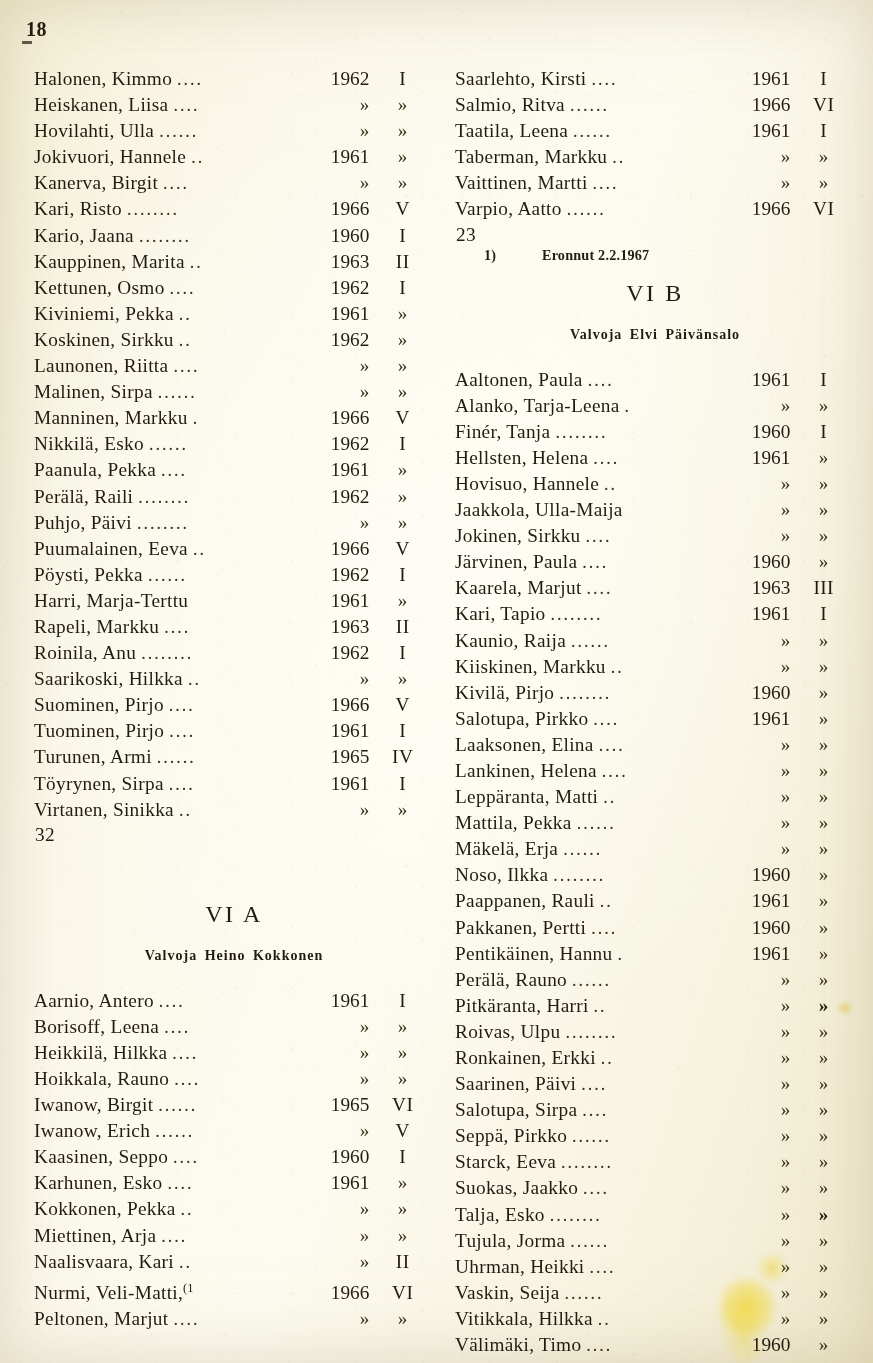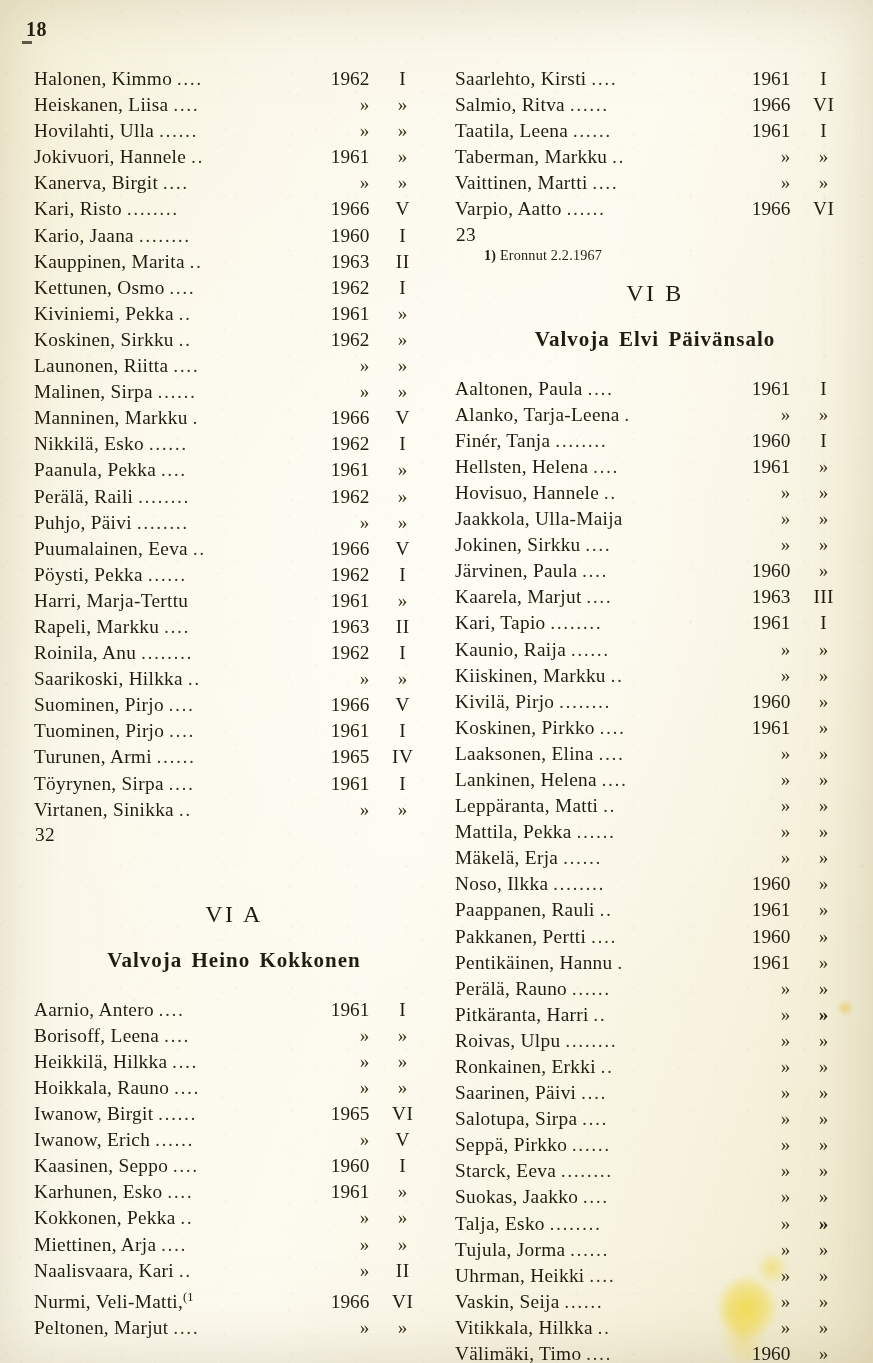--- a/index.html
+++ b/index.html
@@ -152,35 +152,35 @@
   
   .footnote {
     font-size: 14.2px;
     line-height: 18px;
     padding-left: 29px;
     letter-spacing: .2px;
     font-weight: 700;
     color: #241d11;
     margin-top: -1px;
   }
-  .footnote .fnbody { font-weight: 400; }
+  .footnote .fnbody { font-weight: 700; margin-left: 42px; }
 
   
   .sec-head {
     text-align: center;
     font-weight: 400;
     font-size: 24px;
     letter-spacing: 2.6px;
     margin: 10px;
     padding: 0;
   }
   .sec-sub {
     text-align: center;
     font-weight: 700;
-    font-size: 21px;
+    font-size: 14px;
     letter-spacing: 1.0px;
     margin: 0;
     padding: 0;
     word-spacing: 3px;
   }
 
   .gap-before-head { height: 44px; }
   .gap-head-sub    { height: 10px; }
   .gap-sub-list    { height: 24px; }
   .gap-small       { height: 6px; }
@@ -540,21 +540,21 @@
             <td class="c-name"><span class="nm">Kiiskinen, Markku</span><span class="lead">..</span></td>
             <td class="c-year"><span class="ditto">»</span></td>
             <td class="c-cls"><span class="ditto">»</span></td>
           </tr>
           <tr>
             <td class="c-name"><span class="nm">Kivilä, Pirjo</span><span class="lead">........</span></td>
             <td class="c-year">1960</td>
             <td class="c-cls"><span class="ditto">»</span></td>
           </tr>
           <tr>
-            <td class="c-name"><span class="nm">Koskinen, Pirkko</span><span class="lead">....</span></td>
+            <td class="c-name"><span class="nm">Salotupa, Pirkko</span><span class="lead">....</span></td>
             <td class="c-year">1961</td>
             <td class="c-cls"><span class="ditto">»</span></td>
           </tr>
           <tr>
             <td class="c-name"><span class="nm">Laaksonen, Elina</span><span class="lead">....</span></td>
             <td class="c-year"><span class="ditto">»</span></td>
             <td class="c-cls"><span class="ditto">»</span></td>
           </tr>
           <tr>
             <td class="c-name"><span class="nm">Lankinen, Helena</span><span class="lead">....</span></td>

